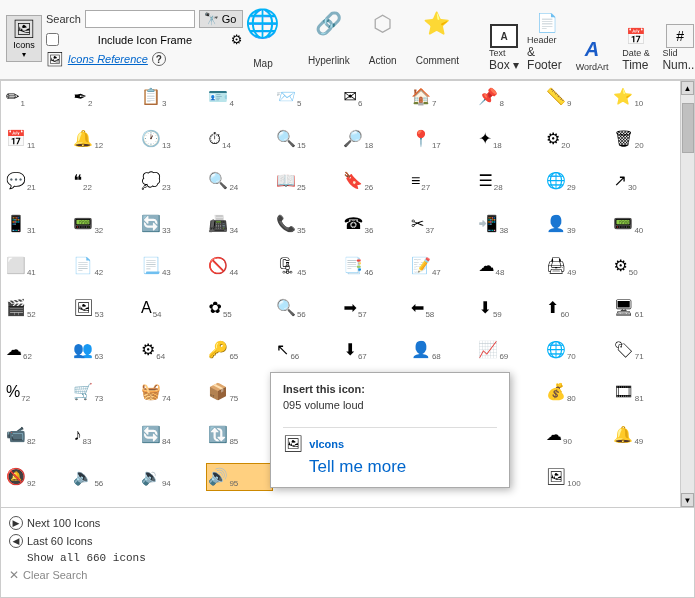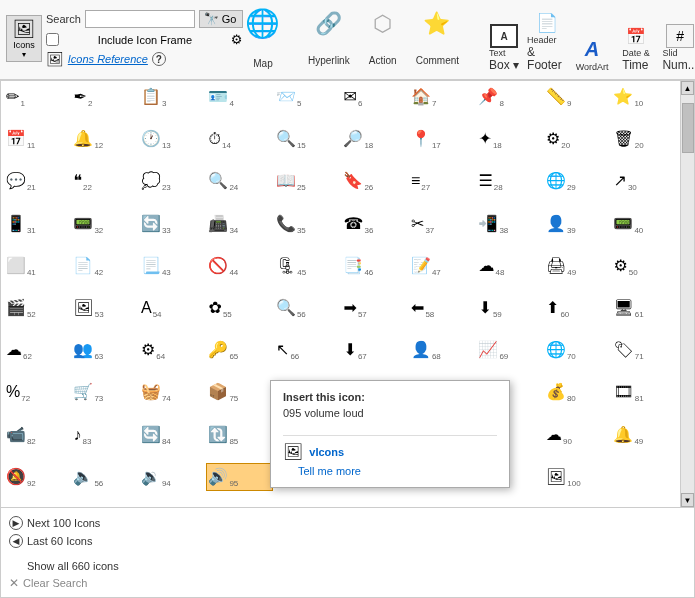--- a/index.html
+++ b/index.html
@@ -262,23 +262,23 @@
 
     .popup-source-name {
       color: #0066cc;
       font-size: 11px;
       font-weight: bold;
       cursor: pointer;
     }
 
     .popup-tell-more {
       color: #0066cc;
-      font-size: 11px;
+      font-size: 17px;
       cursor: pointer;
-      margin-left: 15px;
+      margin-left: 26px;
     }
 
     .icons-panel-wrapper {
       position: relative;
       flex: 1;
       overflow: hidden;
     }
   </style>
 </head>
 <body>
@@ -785,21 +785,21 @@
 
     <div class="bottom-panel" style="height:90px;border:1px solid #ccc;border-top:none;">
       <div class="nav-link">
         <span class="nav-arrow">▶</span>
         <span>Next 100 Icons</span>
       </div>
       <div class="nav-link">
         <span class="nav-arrow">◀</span>
         <span>Last 60 Icons</span>
       </div>
-      <div class="nav-link" style="margin-top:8px;">
+      <div class="nav-link" style="margin-top:0;font-family:Liberation Mono, monospace;">
         <span style="margin-left:18px;">Show all 660 icons</span>
       </div>
       <div class="clear-link" style="margin-top:2px;">
         <span style="font-size:12px;">✕</span>
         <span>Clear Search</span>
       </div>
     </div>
 
     <div class="popup">
       <div class="popup-title">Insert this icon:</div>

